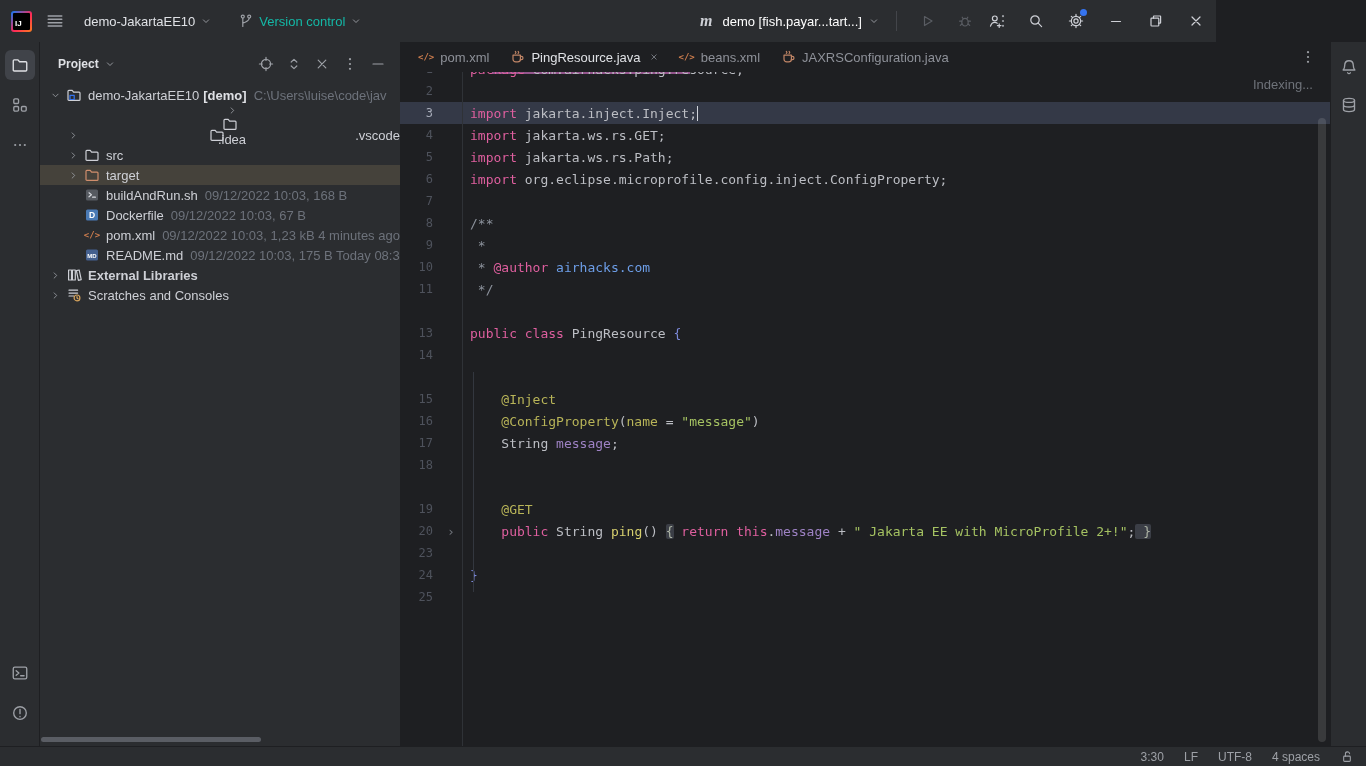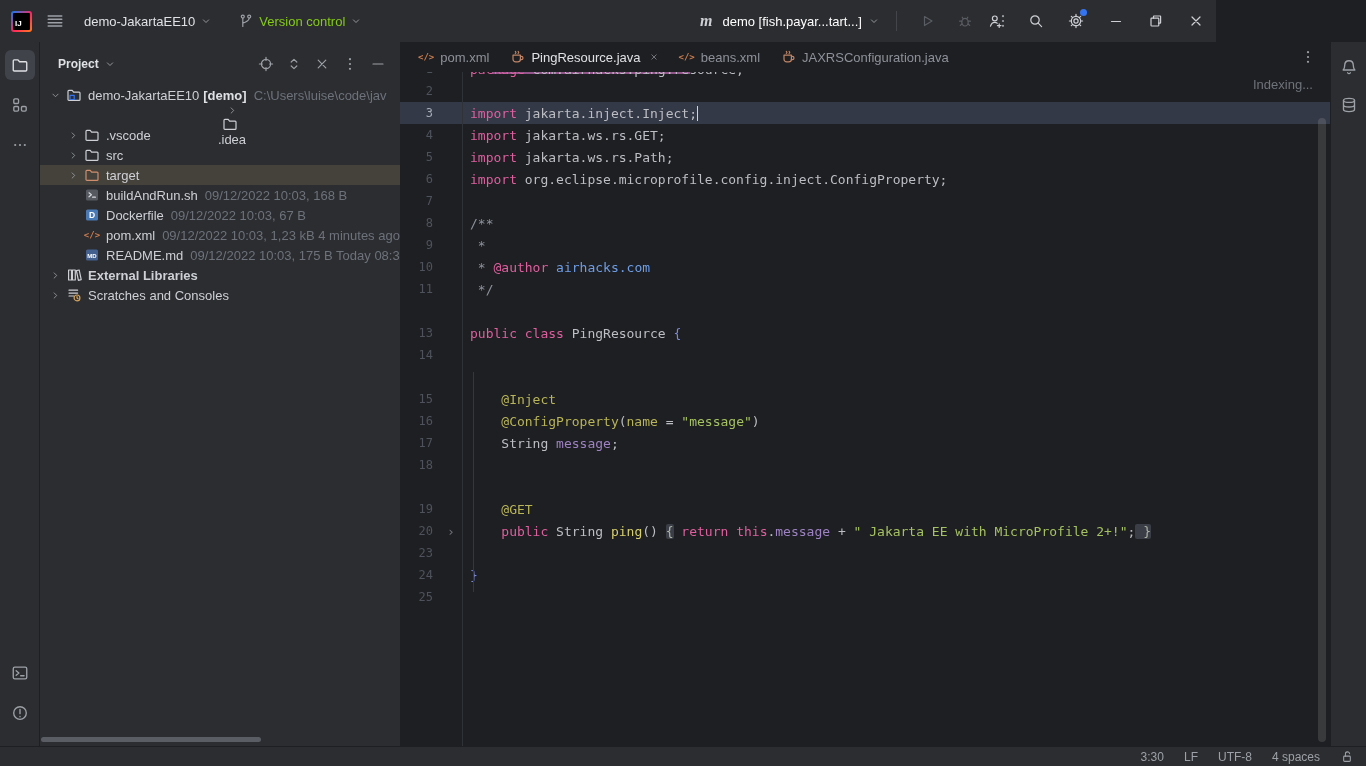--- a/index.html
+++ b/index.html
@@ -11,21 +11,21 @@
   
   #titlebar { position:absolute; left:0; top:0; width:1216px; height:42px; background:#2b2d30;
     display:flex; align-items:center; color:#ced0d6; font-size:13px; }
   .tb-left { display:flex; align-items:center; gap:14px; padding-left:11px; }
   .logo { width:21px; height:21px; border-radius:3px; background:linear-gradient(135deg,#087cfa,#fe2857 55%,#fc801d);
     display:flex; align-items:center; justify-content:center; }
   .logo-inner { width:17px; height:17px; background:#000; border-radius:1px; color:#fff;
     font-size:8px; font-weight:bold; display:flex; align-items:flex-end; padding:2px; line-height:1; }
   .tb-sel { display:flex; align-items:center; gap:5px; padding:4px 6px; border-radius:4px; cursor:default; }
   .tb-sel .lbl { color:#dfe1e5; }
-  .tb-sel.dim .lbl { color:#84cc16; }
+  .tb-sel.dim .lbl { color:#14b8a6; }
   .tb-center { position:absolute; left:700px; top:0; height:42px; display:flex; align-items:center; gap:10px; }
   .maven-m { font-style:italic; font-weight:bold; font-size:16px; color:#ced0d6; font-family:"Liberation Serif", serif; }
   .runcfg { display:flex; align-items:center; gap:6px; color:#ffffff; }
   .tb-sep { width:1px; height:20px; background:#43454a; margin:0 6px; }
   .tb-ic { width:28px; height:28px; display:flex; align-items:center; justify-content:center; border-radius:4px; }
   .tb-ic.disabled { color:#5a5d63; }
   .tb-right { position:absolute; right:0; top:0; height:42px; display:flex; align-items:center; }
   .tb-right .tb-ic { width:40px; height:42px; color:#ced0d6; position:relative; }
   .badge-dot { position:absolute; top:9px; right:9px; width:7px; height:7px; border-radius:50%; }
 
@@ -303,21 +303,21 @@
             <path d="M6 4.2L9.8 8 6 11.8"></path>
           </svg>
         </span>
         <span class="ticon">
           <svg viewBox="0 0 16 16" width="16" height="16" fill="none" stroke="currentColor" stroke-width="1.2" stroke-linecap="round" stroke-linejoin="round">
             <path d="M2 4.3c0-.5.4-.9.9-.9h3.3l1.4 1.7h5.5c.5 0 .9.4.9.9v6.4c0 .5-.4.9-.9.9H2.9c-.5 0-.9-.4-.9-.9z"></path>
           </svg>
         </span>
         <span>.idea</span>
       </div>
-      <div class="trow" style="padding-left: 24px;">
+      <div class="trow" style="padding-left: 24px; justify-content: space-between;">
         <span class="chev">
           <svg viewBox="0 0 16 16" width="11" height="11" fill="none" stroke="currentColor" stroke-width="1.2" stroke-linecap="round" stroke-linejoin="round">
             <path d="M6 4.2L9.8 8 6 11.8"></path>
           </svg>
         </span>
         <span class="ticon">
           <svg viewBox="0 0 16 16" width="16" height="16" fill="none" stroke="currentColor" stroke-width="1.2" stroke-linecap="round" stroke-linejoin="round">
             <path d="M2 4.3c0-.5.4-.9.9-.9h3.3l1.4 1.7h5.5c.5 0 .9.4.9.9v6.4c0 .5-.4.9-.9.9H2.9c-.5 0-.9-.4-.9-.9z"></path>
           </svg>
         </span>

